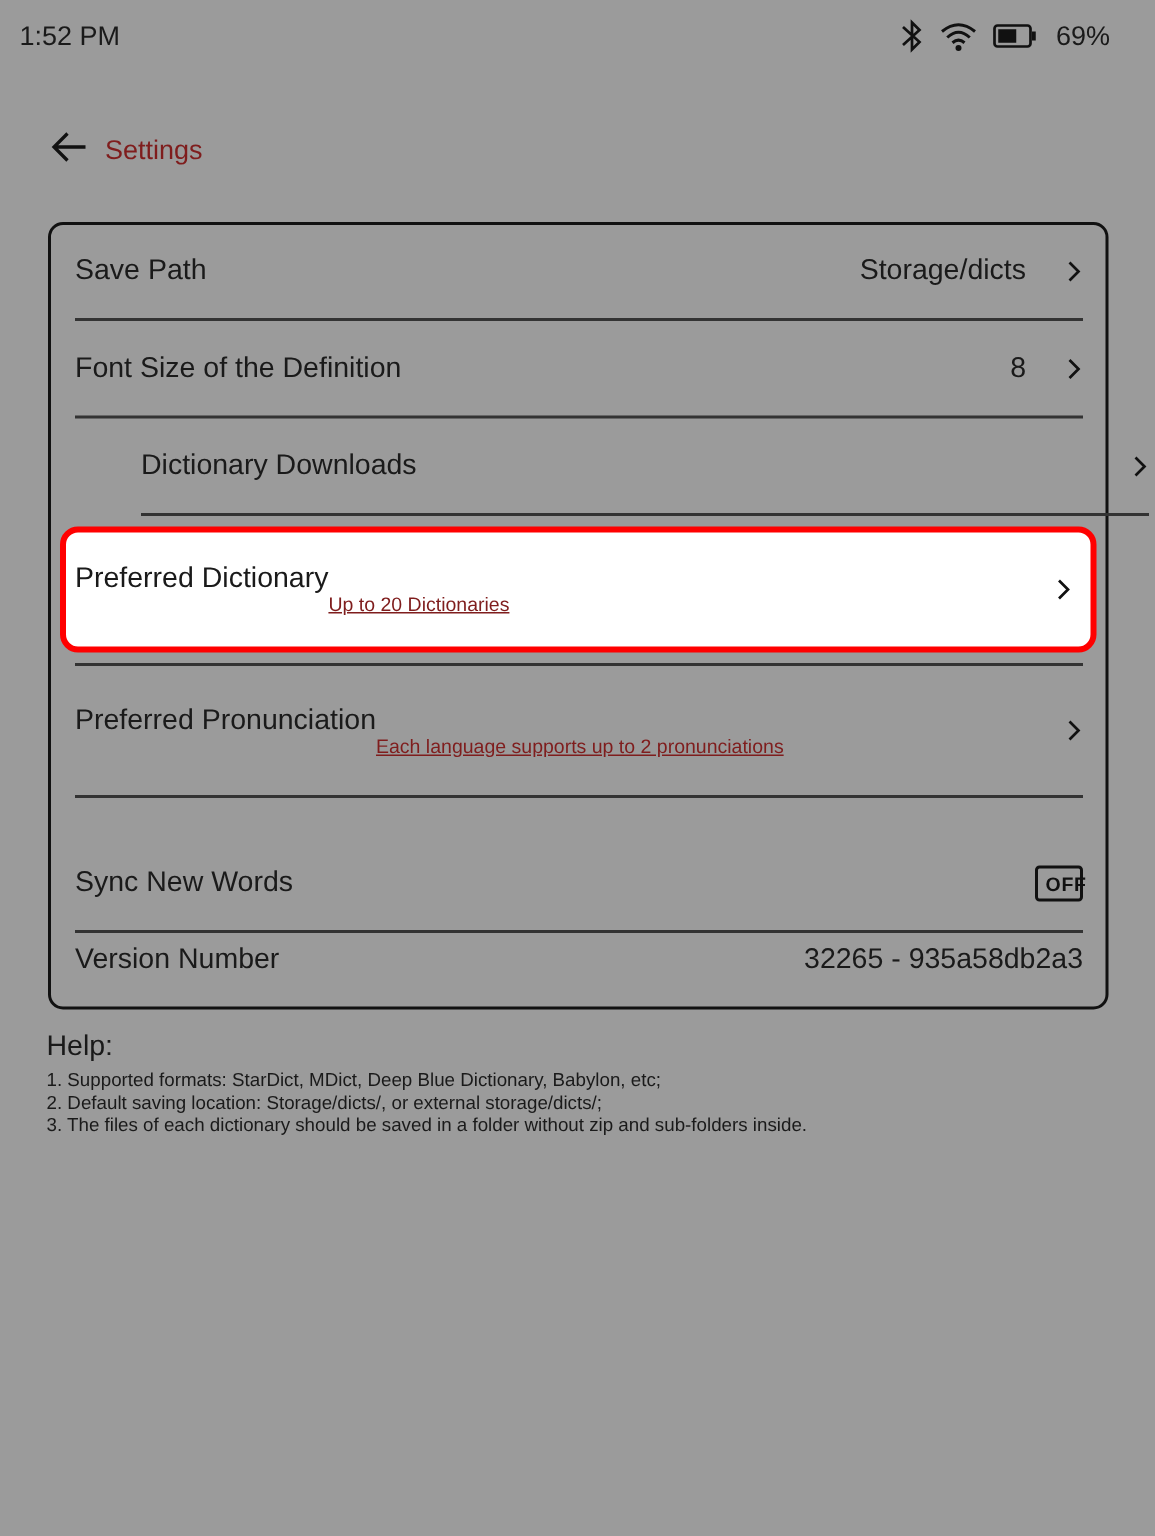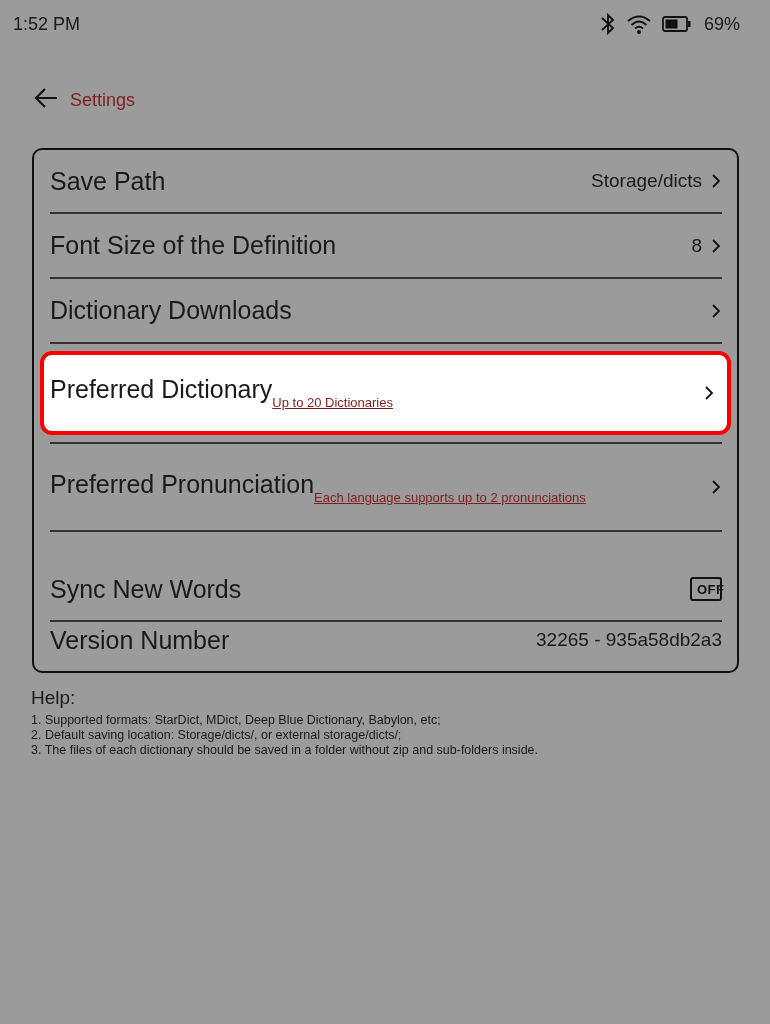--- a/index.html
+++ b/index.html
@@ -32,22 +32,22 @@
       position: absolute; left: 32px; top: 148px; width: 707px; height: 525px;
       border: 2px solid #111; border-radius: 10px;
     }
     .row {
       position: absolute; left: 16px; width: 672px;
       display: flex; align-items: center; justify-content: space-between;
       border-bottom: 2px solid #333;
       cursor: pointer;
     }
     .row.last { border-bottom: none; }
-    .row-label { font-size: 25px; color: #1a1a1a; }
-    .row-right { display: flex; align-items: center; gap: 8px; justify-content: flex-end; }
+    .row-label { font-size: 19px; color: #1a1a1a; }
+    .row-right { display: flex; align-items: center; gap: 26px; justify-content: flex-end; }
     .row-value { font-size: 19px; color: #1a1a1a; }
     .chev { width: 12px; height: 18px; display: block; }
     .row-text { display: flex; flex-direction: row; }
     .row-sub { font-size: 13px; color: #7f1d1d; margin-top: 20px; text-decoration: underline; }
 
     .highlight {
       position: absolute; left: 40px; top: 351px; width: 691px; height: 84px;
       background: #ffffff; border: 4px solid #ff0000; border-radius: 12px;
       display: flex; align-items: center; justify-content: space-between;
       padding: 0 12px 0 6px; cursor: pointer;
@@ -128,21 +128,21 @@
     <div class="row-right">
       <span class="row-value">8</span>
       <span>
           <svg class="chev" viewBox="0 0 12 18">
             <path d="M3 3 L9 9 L3 15" fill="none" stroke="#111" stroke-width="1.8"></path>
           </svg>
         </span>
     </div>
   </div>
 
-  <div class="row" style="top:129px; height:65px;">
+  <div class="row" style="top:129px; height:65px;margin-left:44px;">
     <span class="row-label">Dictionary Downloads</span>
     <div class="row-right">
       <span>
           <svg class="chev" viewBox="0 0 12 18">
             <path d="M3 3 L9 9 L3 15" fill="none" stroke="#111" stroke-width="1.8"></path>
           </svg>
         </span>
     </div>
   </div>
 

